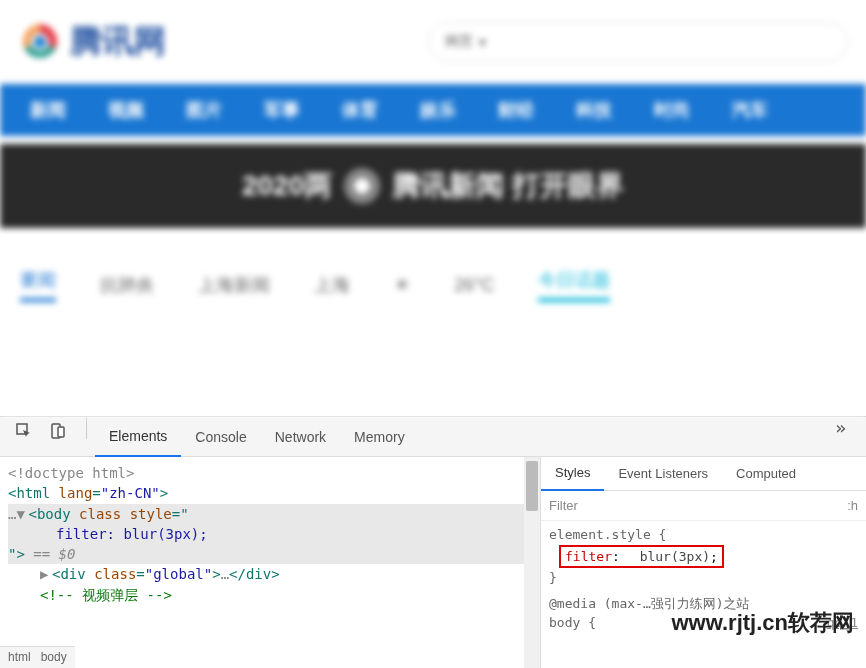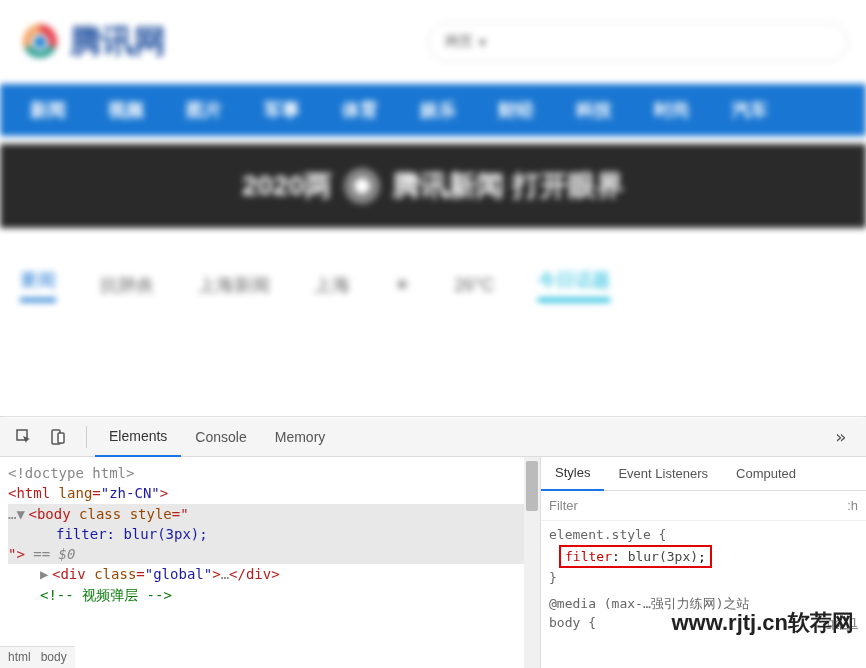--- a/index.html
+++ b/index.html
@@ -16,55 +16,55 @@
 .nav-item { color: #fff; font-size: 18px; font-weight: bold; padding: 0 20px; }
 
 .banner { background: #2a2a2a; height: 84px; margin-top: 8px; display: flex; align-items: center; justify-content: center; color: #fff; font-size: 28px; font-weight: bold; gap: 12px; }
 .banner-logo { width: 36px; height: 36px; background: radial-gradient(circle, #fff 30%, #888 31%); border-radius: 50%; }
 
 .sub-tabs { display: flex; align-items: center; padding: 40px 20px 10px; gap: 44px; font-size: 18px; color: #666; }
 .sub-tab.active-blue { color: #1976d2; border-bottom: 4px solid #1976d2; padding-bottom: 6px; }
 .sub-tab.active-cyan { color: #00b4d8; border-bottom: 4px solid #00b4d8; padding-bottom: 6px; }
 
 .devtools { height: 252px; border-top: 1px solid #ccc; display: flex; flex-direction: column; font-family: Menlo, Consolas, monospace; }
-.dt-toolbar { height: 40px; display: flex; align-items: center; border-bottom: 1px solid #ddd; background: #f5f5f5; padding-left: 10px; }
+.dt-toolbar { height: 40px; display: flex; align-items: flex-start; border-bottom: 1px solid #ddd; background: #f5f5f5; padding-left: 10px; }
 .dt-tool-icon { width: 28px; height: 28px; display: flex; align-items: center; justify-content: center; color: #555; cursor: pointer; margin-right: 6px; }
 .dt-sep { width: 1px; height: 22px; background: #ccc; margin: 0 8px; }
 .dt-tab { padding: 0 14px; height: 40px; display: flex; align-items: center; font-size: 14px; color: #555; cursor: pointer; font-family: Arial, sans-serif; }
 .dt-tab.active { border-bottom: 2px solid #1a73e8; color: #333; }
 .dt-more { margin-left: auto; padding: 0 20px; font-size: 18px; color: #555; }
 
 .dt-body { flex: 1; display: flex; overflow: hidden; }
 .dt-elements { flex: 1; padding: 6px 8px; font-size: 14px; line-height: 1.45; overflow: hidden; position: relative; }
 .dt-scroll { position: absolute; right: 0; top: 0; width: 16px; height: 100%; background: #f0f0f0; }
 .dt-scroll-thumb { position: absolute; right: 2px; top: 4px; width: 12px; height: 50px; background: #bbb; border-radius: 2px; }
 
 .tag-gray { color: #888; }
-.tag-purple { color: #b91c1c; }
+.tag-purple { color: #0f766e; }
 .attr-name { color: #994500; }
 .attr-val { color: #1a1aa6; }
 .txt-green { color: #0a7a0a; }
 .sel-info { color: #888; font-style: italic; }
 .arrow { color: #888; display: inline-block; width: 12px; }
 .indent1 { padding-left: 16px; }
 .indent2 { padding-left: 32px; }
 .indent3 { padding-left: 48px; }
 .sel-line { background: #e8e8e8; }
 .dots { color: #888; }
 
 .dt-styles { width: 326px; border-left: 1px solid #ddd; display: flex; flex-direction: column; font-size: 13px; }
 .st-tabs { display: flex; border-bottom: 1px solid #ddd; height: 34px; align-items: center; font-family: Arial, sans-serif; }
 .st-tab { padding: 0 14px; font-size: 13px; color: #555; height: 34px; display: flex; align-items: center; cursor: pointer; }
 .st-tab.active { border-bottom: 2px solid #1a73e8; color: #333; }
 .st-filter { height: 30px; border-bottom: 1px solid #eee; display: flex; align-items: center; padding: 0 8px; color: #888; font-size: 13px; font-family: Arial, sans-serif; }
 .st-filter-hov { margin-left: auto; color: #888; }
 .st-rules { padding: 4px 8px; line-height: 1.5; }
 .rule-sel { color: #666; }
 .prop-name { color: #c80000; }
-.prop-val { color: #444; }
+.prop-val { color: #444; margin-left: 12px; }
 .red-box { border: 2px solid #e00000; padding: 0 4px; display: inline-block; margin-left: 10px; }
 
 .breadcrumb { position: absolute; left: 0; bottom: 0; height: 22px; display: flex; align-items: center; background: #f5f5f5; border-top: 1px solid #ddd; font-size: 12px; padding: 0 8px; gap: 10px; color: #666; font-family: Arial, sans-serif; }
 
 .watermark { position: absolute; right: 12px; bottom: 30px; font-size: 22px; font-weight: bold; color: #222; font-family: Arial, sans-serif; pointer-events: none; }
 </style>
 </head>
 <body>
 
 <div class="page-content">
@@ -126,20 +126,21 @@
     </div>
     <div class="dt-tool-icon">
       <svg width="18" height="18" viewBox="0 0 18 18">
           <rect x="3" y="2" width="8" height="14" rx="1" fill="none" stroke="#555" stroke-width="1.5"></rect>
           <rect x="9" y="5" width="6" height="10" rx="1" fill="#fff" stroke="#555" stroke-width="1.5"></rect>
         </svg>
     </div>
     <div class="dt-sep"></div>
     <div class="dt-tab active">Elements</div>
     <div class="dt-tab">Console</div>
+    <div class="dt-tab">Network</div>
     <div class="dt-tab">Memory</div>
     <div class="dt-more">»</div>
   </div>
 
   <div class="dt-body">
     <div class="dt-elements">
       <div class="tag-gray">&lt;!doctype html&gt;</div>
       <div>
         <span class="tag-purple">&lt;<span>html</span></span>
         <span class="attr-name"> <span>lang</span></span><span class="tag-purple">=</span><span class="attr-val">"zh-CN"</span><span class="tag-purple">&gt;</span>

